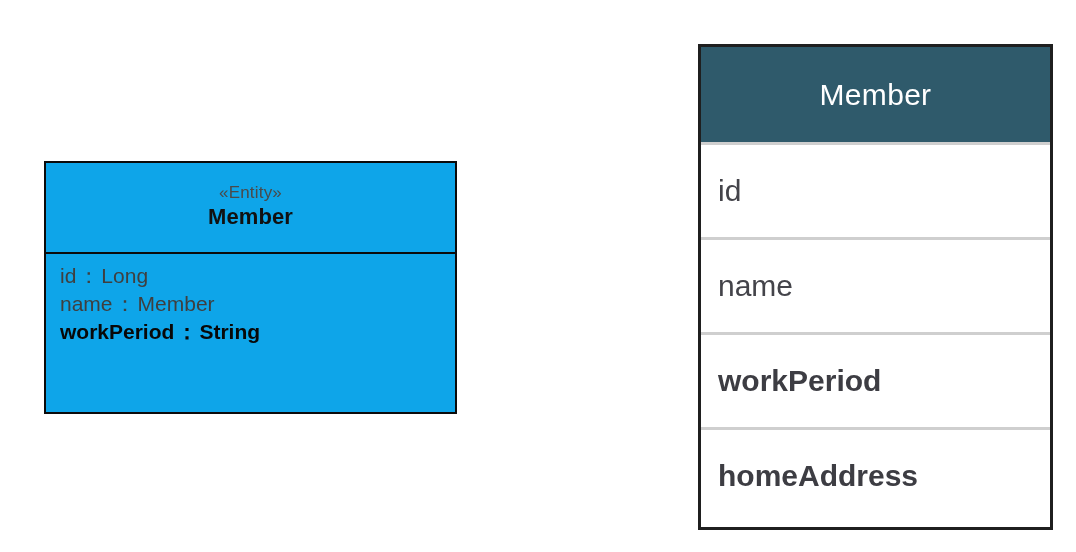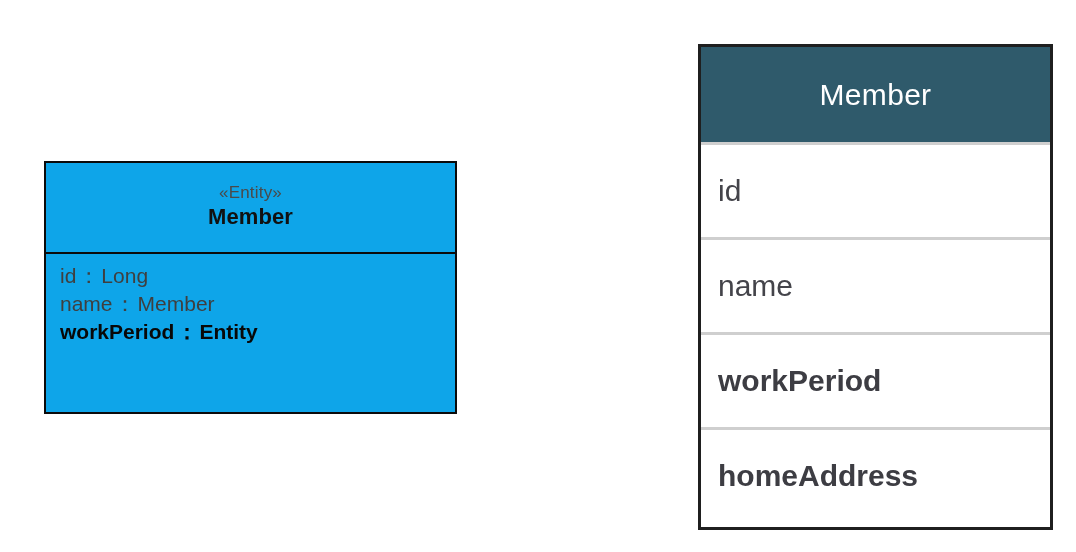--- a/index.html
+++ b/index.html
@@ -123,21 +123,21 @@
     <div class="uml-name">Member</div>
   </div>
   <div class="uml-attributes">
     <div class="uml-attr weight-regular">
       <span class="attr-name">id</span><span class="attr-sep">：</span><span class="attr-type">Long</span>
     </div>
     <div class="uml-attr weight-regular">
       <span class="attr-name">name</span><span class="attr-sep">：</span><span class="attr-type">Member</span>
     </div>
     <div class="uml-attr weight-bold">
-      <span class="attr-name">workPeriod</span><span class="attr-sep">：</span><span class="attr-type">Entity</span>
+      <span class="attr-name">workPeriod</span><span class="attr-sep">：</span><span class="attr-type">String</span>
     </div>
   </div>
 </div>
 
 <div class="db-table" style="border-color: rgb(31, 31, 31);">
   <div class="db-table-header" style="background: rgb(47, 90, 107); color: rgb(255, 255, 255);">Member</div>
   <div class="db-row weight-regular">id</div>
   <div class="db-row weight-regular" style="border-top-color: rgb(207, 207, 207);">name</div>
   <div class="db-row weight-bold" style="border-top-color: rgb(207, 207, 207);">workPeriod</div>
   <div class="db-row weight-bold" style="border-top-color: rgb(207, 207, 207);">homeAddress</div>

